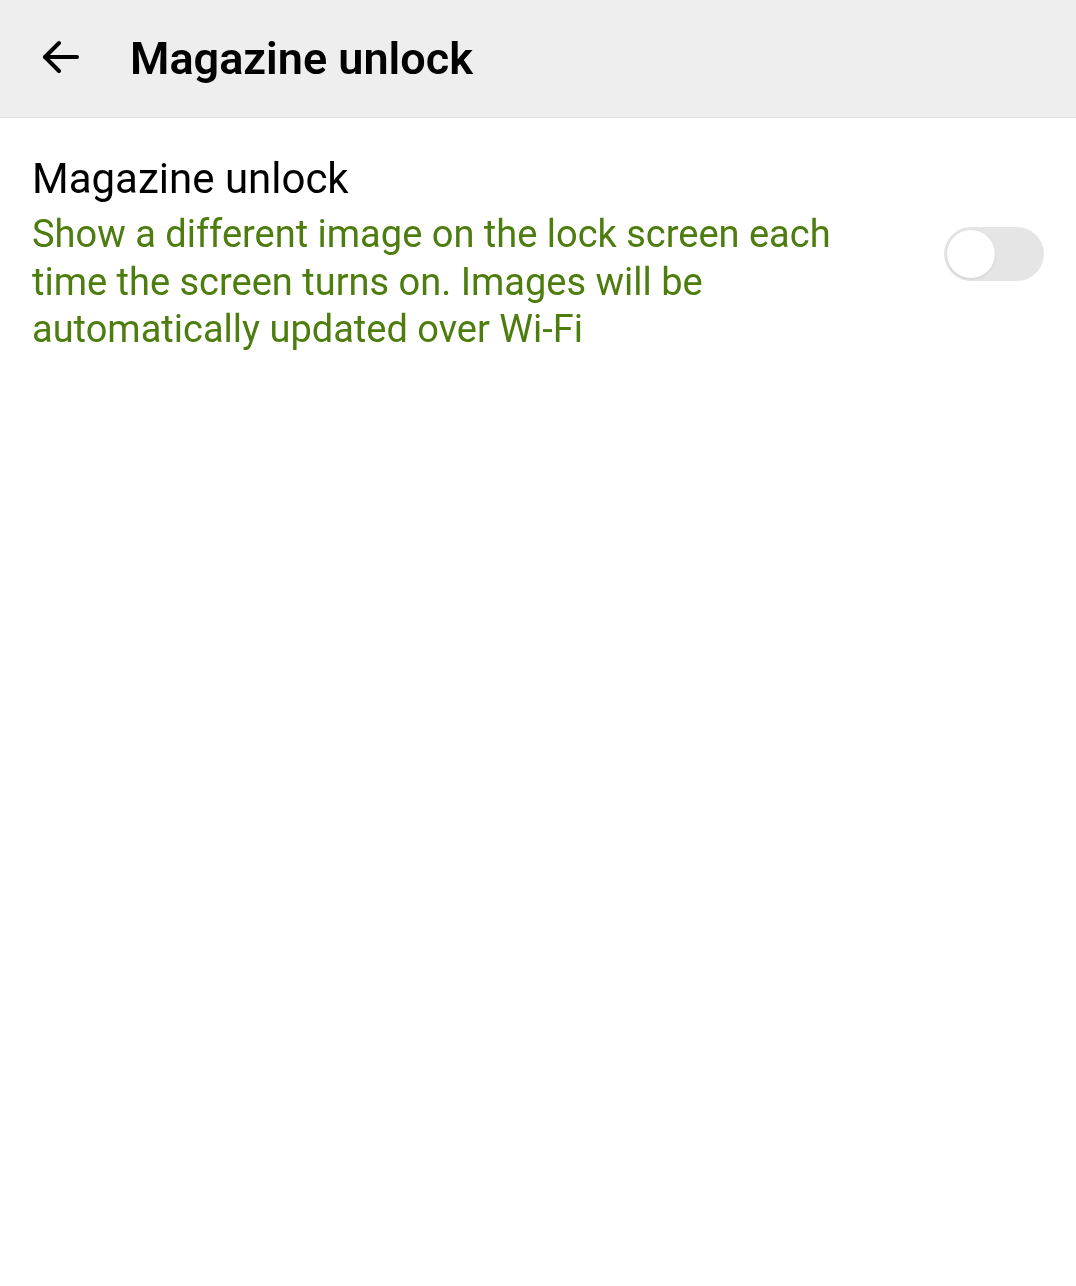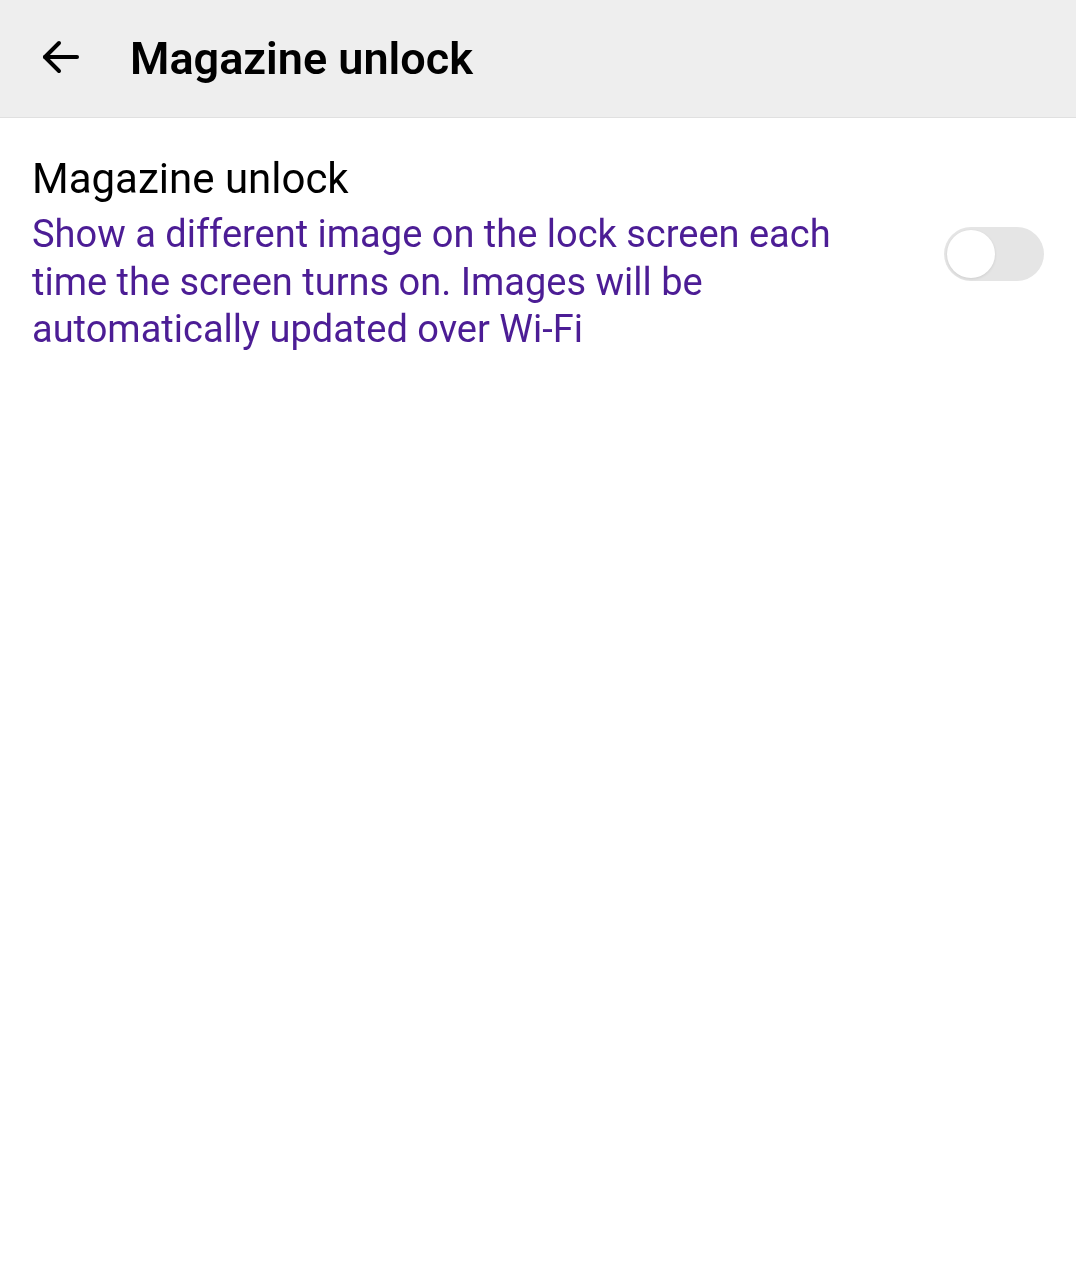--- a/index.html
+++ b/index.html
@@ -54,21 +54,21 @@
       padding-right: 40px;
     }
     .setting-title {
       font-size: 42px;
       color: #000000;
       font-weight: 400;
       margin-bottom: 8px;
     }
     .setting-description {
       font-size: 38px;
-      color: #4c1d95;
+      color: #4d7c0f;
       line-height: 1.25;
       font-weight: 400;
     }
     .toggle {
       width: 100px;
       height: 54px;
       background: #e5e5e5;
       border-radius: 27px;
       position: relative;
       cursor: pointer;

